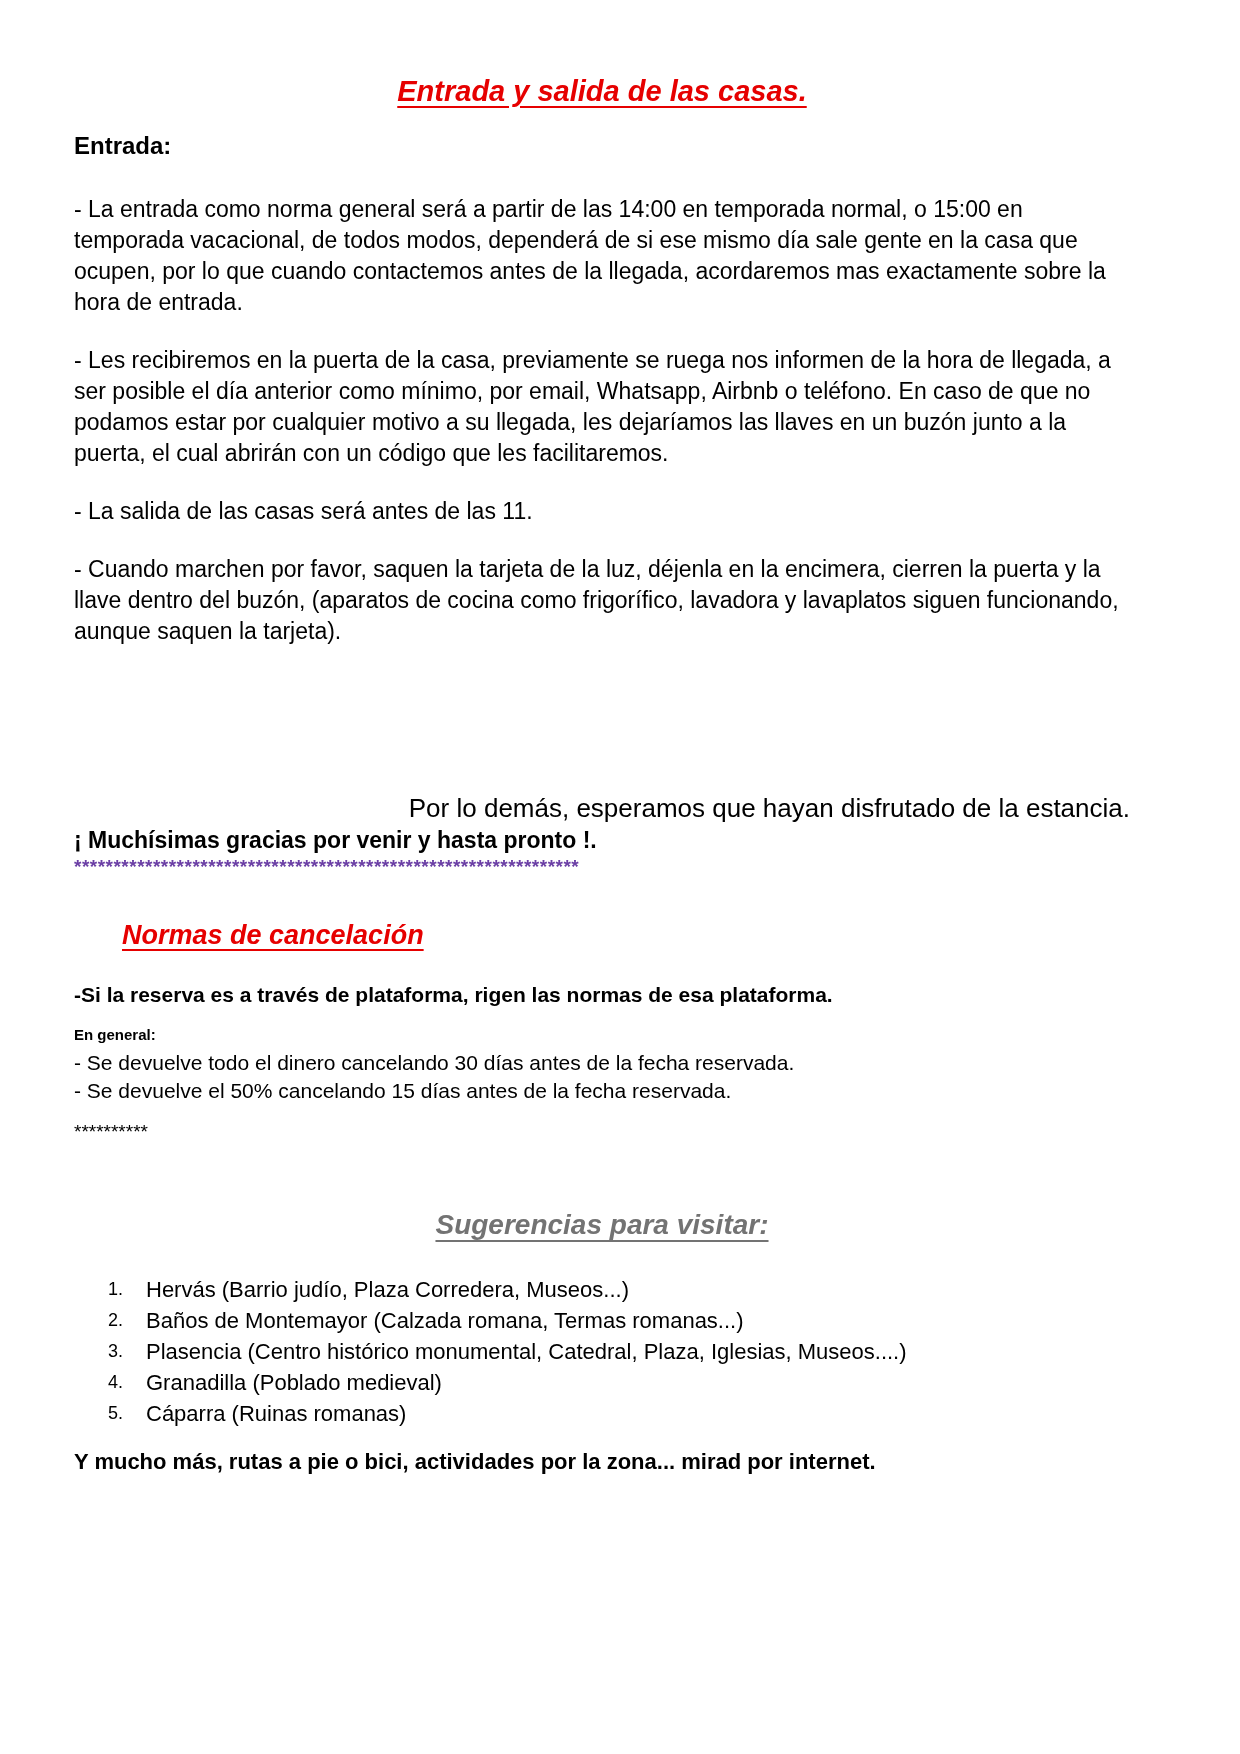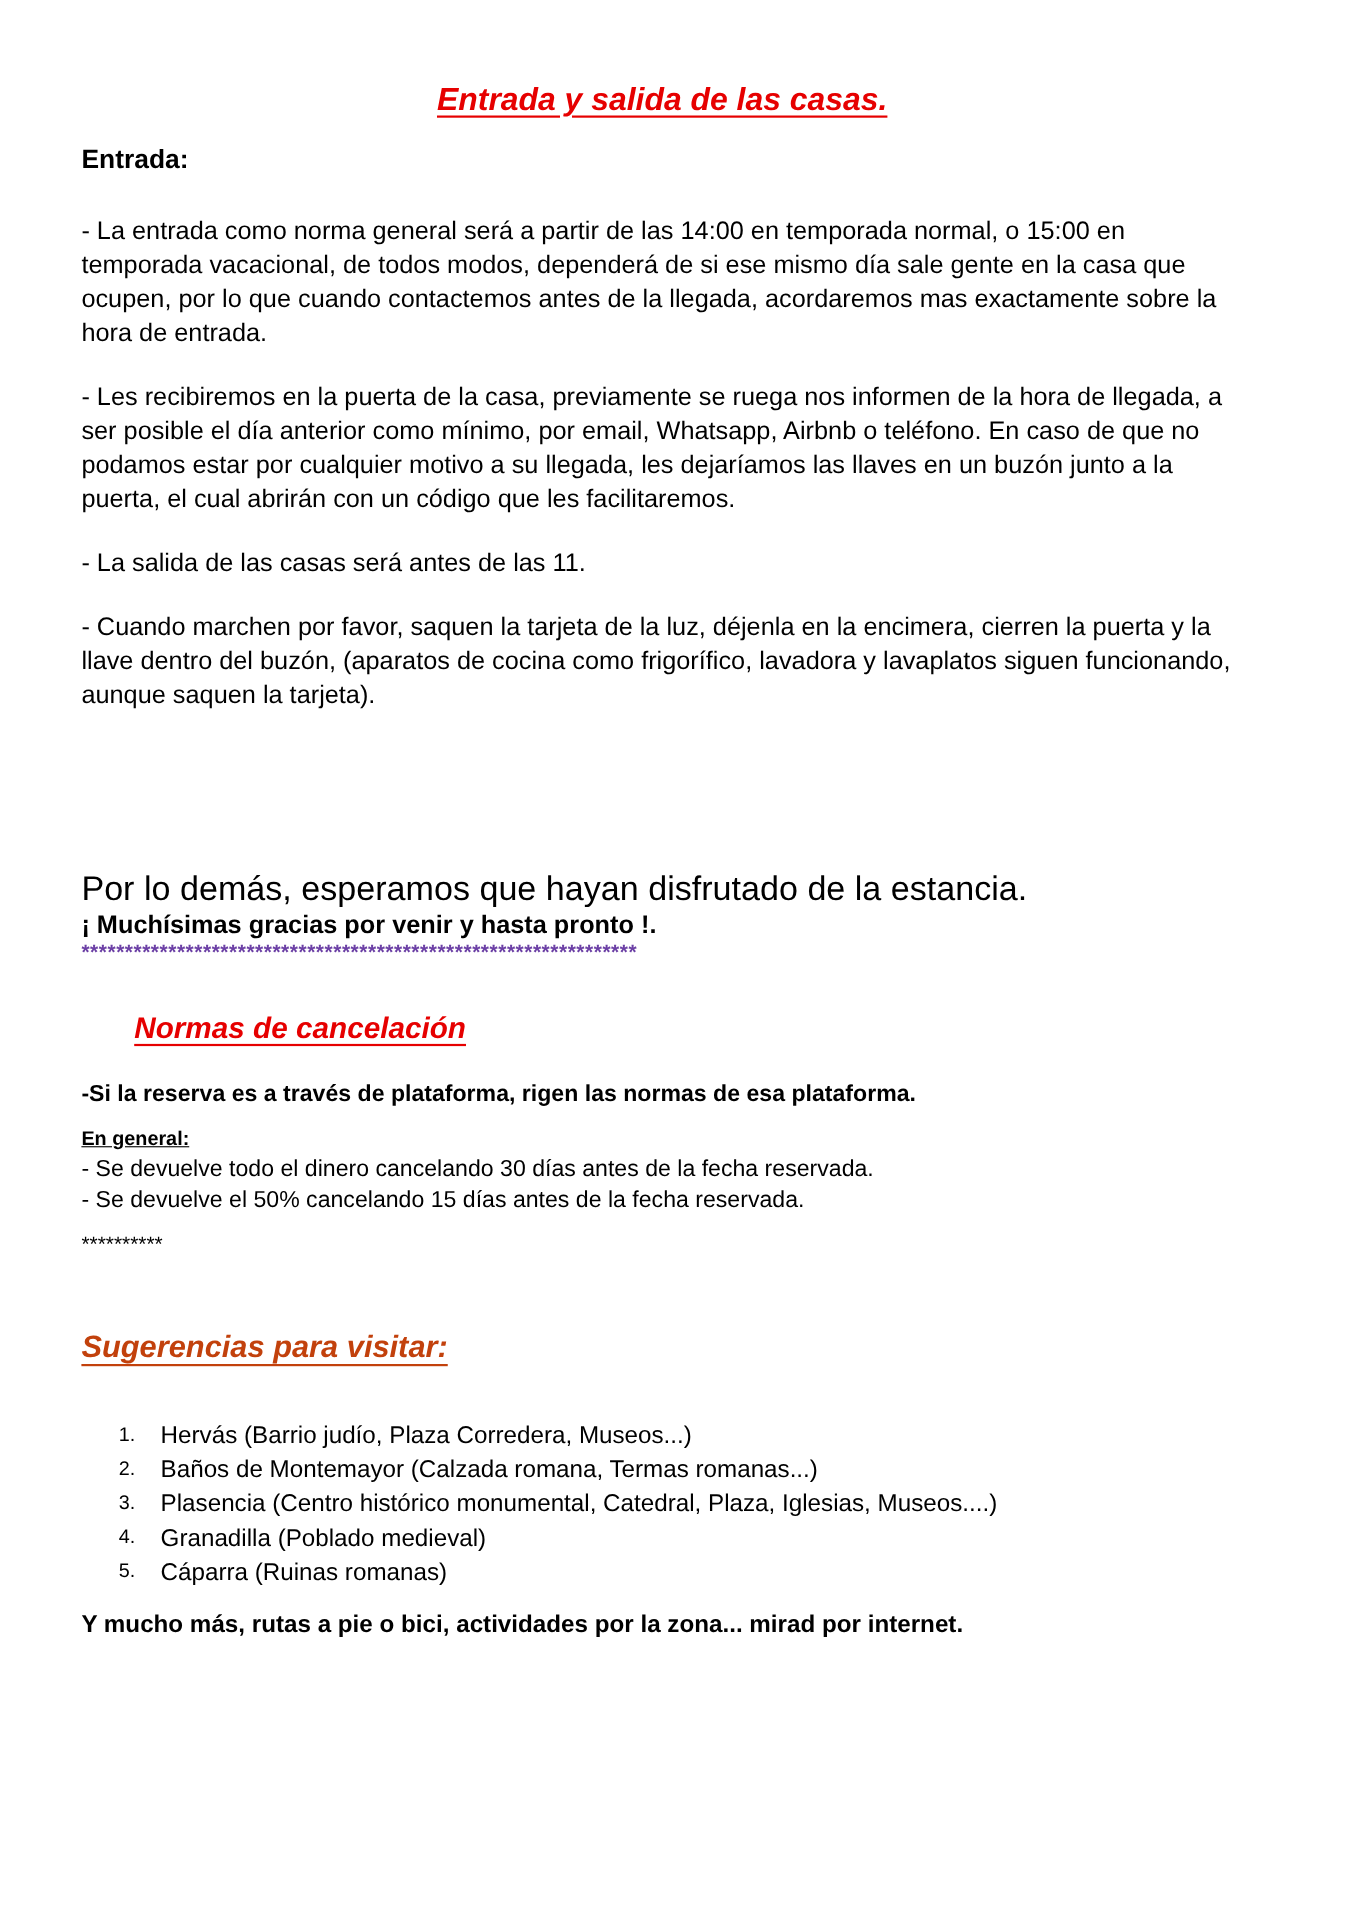--- a/index.html
+++ b/index.html
@@ -31,52 +31,53 @@
     font-weight: bold;
     margin-bottom: 34px;
   }
   .body-par {
     font-size: 23px;
     line-height: 31px;
     margin-bottom: 27px;
     max-width: 1058px;
   }
   .spacer-lg { height: 118px; }
-  .closing-regular { font-size: 31px; line-height: 32px; }
+  .closing-regular { font-size: 26px; line-height: 32px; text-align: right; }
   .closing-bold { font-size: 23px; line-height: 32px; font-weight: bold; }
   .sep-long {
     font-size: 19px;
     font-weight: bold;
     color: #6b3fa5;
     letter-spacing: 0.5px;
     margin-bottom: 42px;
     white-space: nowrap;
   }
   .cancel-heading {
     font-size: 27px;
     font-weight: bold;
     font-style: italic;
     color: #e60000;
     text-decoration: underline;
     text-underline-offset: 5px;
     margin-bottom: 30px;
     margin-left: 48px;
   }
   .small-bold { font-size: 21px; font-weight: bold; line-height: 28px; margin-bottom: 12px; }
-  .general-heading { font-size: 18px; font-weight: bold; line-height: 28px; text-decoration: underline; }
+  .general-heading { font-size: 15px; font-weight: bold; line-height: 28px; }
   .small-par { font-size: 21px; line-height: 28px; }
   .sep-short { font-size: 19px; margin-top: 16px; margin-bottom: 66px; }
   .sug-heading {
     font-size: 28px;
     font-weight: bold;
     font-style: italic;
-    color: #c2410c;
+    color: #737373;
     text-decoration: underline;
     text-underline-offset: 6px;
-    margin-bottom: 48px;
+    margin-bottom: 33px;
+    text-align: center;
   }
   .sug-list { list-style: none; margin-left: 34px; margin-bottom: 18px; }
   .sug-item { display: flex; font-size: 22px; line-height: 31px; }
   .sug-marker {
     width: 38px;
     flex: 0 0 38px;
     font-size: 18px;
     line-height: 31px;
     text-align: left;
   }

